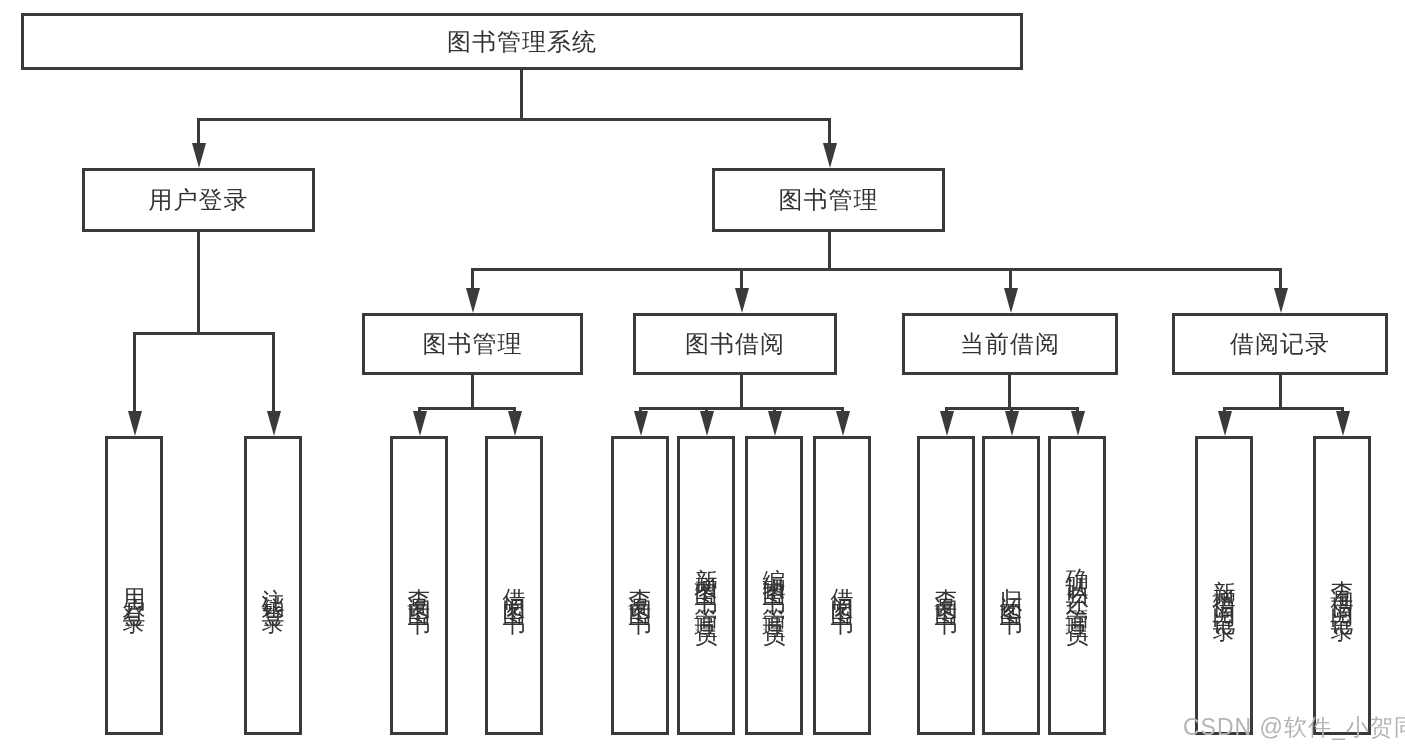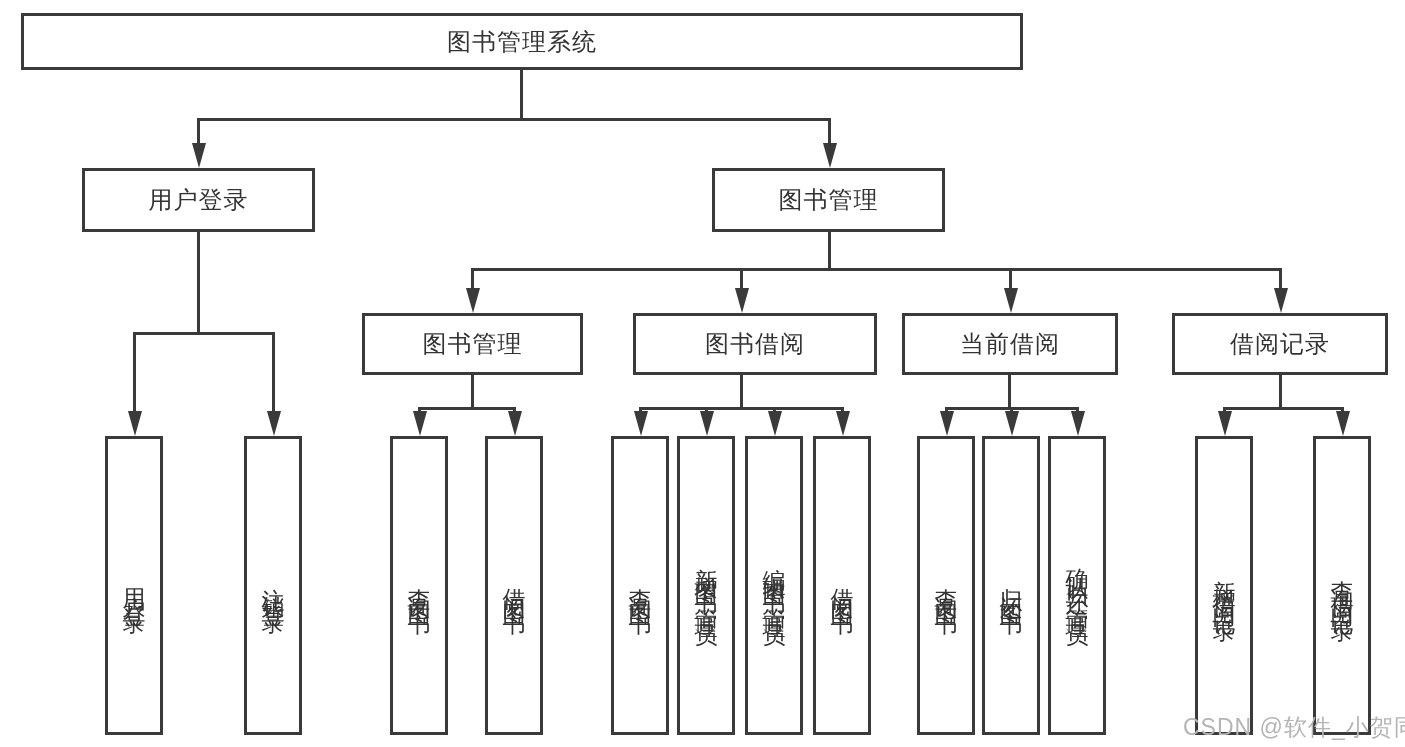--- a/index.html
+++ b/index.html
@@ -88,21 +88,21 @@
   <div class="vl" style="left:828px;top:232px;height:39px;"></div>
   <div class="hl" style="left:471px;top:268px;width:811px;"></div>
   <div class="arrow" style="left:471px;top:268px;height:20px;"></div>
   <div class="arrow" style="left:740px;top:268px;height:20px;"></div>
   <div class="arrow" style="left:1009px;top:268px;height:20px;"></div>
   <div class="arrow" style="left:1279px;top:268px;height:20px;"></div>
 
   <div class="hbox" style="left:362px;top:313px;width:221px;height:62px;">
     <span>图书管理</span>
   </div>
-  <div class="hbox" style="left:633px;top:313px;width:244px;height:62px;">
+  <div class="hbox" style="left:633px;top:313px;width:204px;height:62px;">
     <span>图书借阅</span>
   </div>
   <div class="hbox" style="left:902px;top:313px;width:216px;height:62px;">
     <span>当前借阅</span>
   </div>
   <div class="hbox" style="left:1172px;top:313px;width:216px;height:62px;">
     <span>借阅记录</span>
   </div>
 
   <div class="vl" style="left:471px;top:375px;height:35px;"></div>

